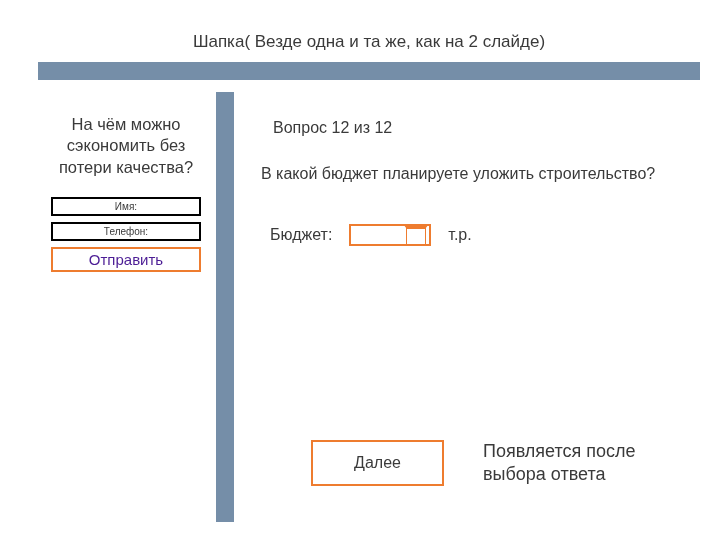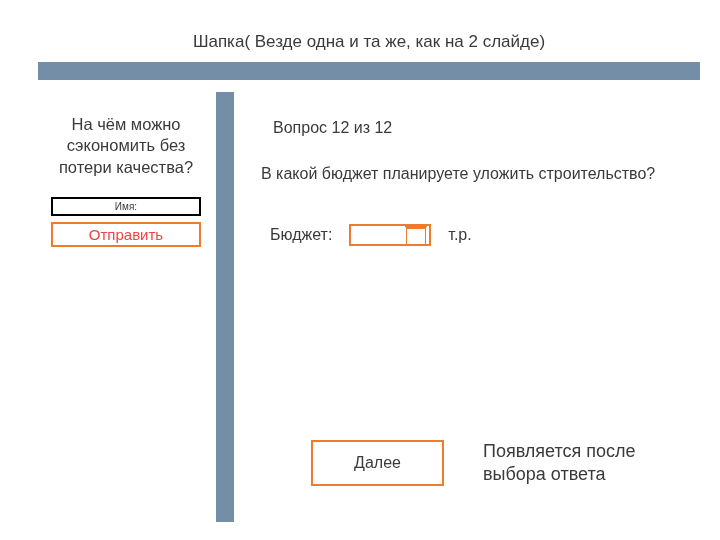--- a/index.html
+++ b/index.html
@@ -58,21 +58,21 @@
   }
   .submit {
     display: block;
     width: 150px;
     margin: 0 auto;
     border: 2px solid #ee7c2f;
     background: #fff;
     text-align: center;
     font-size: 15px;
     padding: 2px 0;
-    color: #ef4444;
+    color: #4c1d95;
   }
   .divider {
     width: 1px;
     background: #758ea8;
     margin: 0 4px 0 2px;
     align-self: stretch;
     min-height: 430px;
   }
   .right {
     flex: 1;
@@ -144,20 +144,21 @@
 </head>
 <body>
 
 <div class="header">Шапка( Везде одна и та же, как на 2 слайде)</div>
 <div class="hr"></div>
 
 <div class="content">
   <div class="left">
     <div class="left-title">На чём можно сэкономить без потери качества?</div>
     <div class="field">Имя:</div>
+    <div class="field">Телефон:</div>
     <div class="submit">Отправить</div>
   </div>
 
   <div class="divider"></div>
 
   <div class="right">
     <div class="counter">Вопрос 12 из 12</div>
     <div class="question">В какой бюджет планируете уложить строительство?</div>
     <div class="budget-row">
       <span>Бюджет:</span>

